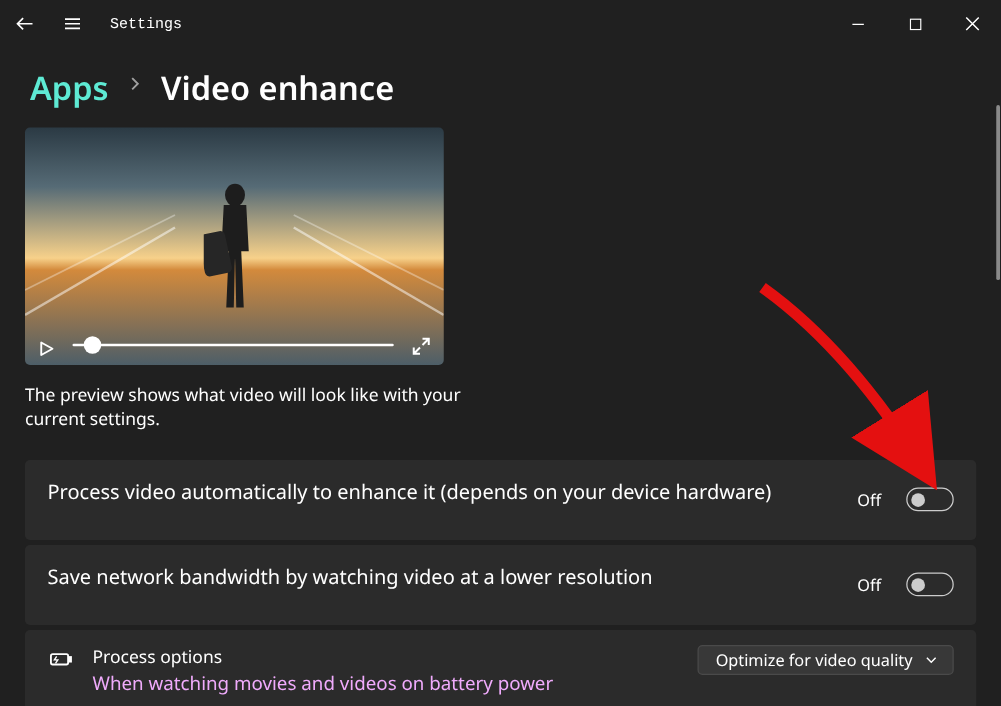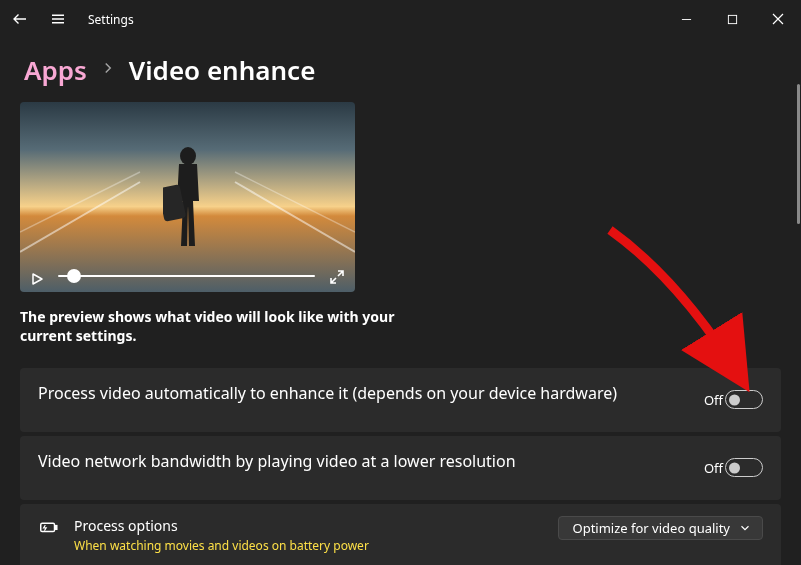--- a/index.html
+++ b/index.html
@@ -10,35 +10,35 @@
     color: #fff;
     overflow: hidden;
     border-radius: 6px;
     position: relative;
   }
   .titlebar {
     display: flex; align-items: center;
     height: 38px;
     padding: 0 0 0 8px;
   }
-  .tb-left { display: flex; align-items: center; gap: 14px; }
+  .tb-left { display: flex; align-items: center; gap: 14px; font-family: Liberation Mono, monospace; }
   .tb-icon { width: 24px; height: 24px; display: flex; align-items: center; justify-content: center; color: #fff; cursor: pointer; }
   .tb-title { font-size: 12px; margin-left: 4px; }
   .tb-spacer { flex: 1; }
   .win-controls { display: flex; }
   .win-btn { width: 46px; height: 32px; display: flex; align-items: center; justify-content: center; cursor: pointer; }
   .breadcrumb {
     display: flex; align-items: center; gap: 12px;
     padding: 14px 24px 14px 24px;
   }
-  .bc-apps { font-size: 26px; font-weight: 600; color: #f9a8d4; cursor: pointer; }
+  .bc-apps { font-size: 26px; font-weight: 600; color: #5eead4; cursor: pointer; }
   .bc-chevron { font-size: 18px; color: #bbb; }
   .bc-page { font-size: 26px; font-weight: 600; }
   .content { padding: 0 20px; }
-  .preview-wrap { margin-top: 0; font-weight: bold; }
+  .preview-wrap { margin-top: 0; }
   .preview {
     width: 335px; height: 190px;
     background: linear-gradient(180deg, #2b3a44 0%, #566b76 25%, #f7d18a 55%, #d38a3c 60%, #4d5e68 100%);
     border-radius: 4px;
     position: relative;
     overflow: hidden;
   }
   .preview .silhouette {
     position: absolute; left: 50%; top: 52%;
     transform: translate(-50%, -50%);
@@ -56,22 +56,22 @@
     background: #2b2b2b;
     border-radius: 4px;
     min-height: 64px;
     display: flex; 
     padding: 14px 18px;
     gap: 14px;
   }
   .row-icon { width: 22px; height: 22px; color: #fff; display: flex; align-items: center; justify-content: center; flex-shrink: 0; }
   .row-text { flex: 1; color: #fff; }
   .row-title { font-size: 14px; }
-  .row-sub { font-size: 12px; color: #fde047; margin-top: 2px; }
-  .toggle-group { display: flex; align-items: center; gap: 2px; }
+  .row-sub { font-size: 15px; color: #f0abfc; margin-top: 2px; }
+  .toggle-group { display: flex; align-items: center; gap: 20px; }
   .toggle-label { font-size: 13px; }
   .toggle {
     width: 38px; height: 19px;
     border: 1.5px solid #ccc;
     border-radius: 10px;
     position: relative;
     background: transparent;
     cursor: pointer;
   }
   .toggle-knob {
@@ -188,21 +188,21 @@
       <div class="row-text">Process video automatically to enhance it (depends on your device hardware)</div>
       <div class="toggle-group">
         <span class="toggle-label">Off</span>
         <div class="toggle">
           <div class="toggle-knob"></div>
         </div>
       </div>
     </div>
 
     <div class="row">
-      <div class="row-text">Video network bandwidth by playing video at a lower resolution</div>
+      <div class="row-text">Save network bandwidth by watching video at a lower resolution</div>
       <div class="toggle-group">
         <span class="toggle-label">Off</span>
         <div class="toggle">
           <div class="toggle-knob"></div>
         </div>
       </div>
     </div>
 
     <div class="row" style="padding-top:12px;padding-bottom:12px;">
       <div class="row-icon">

